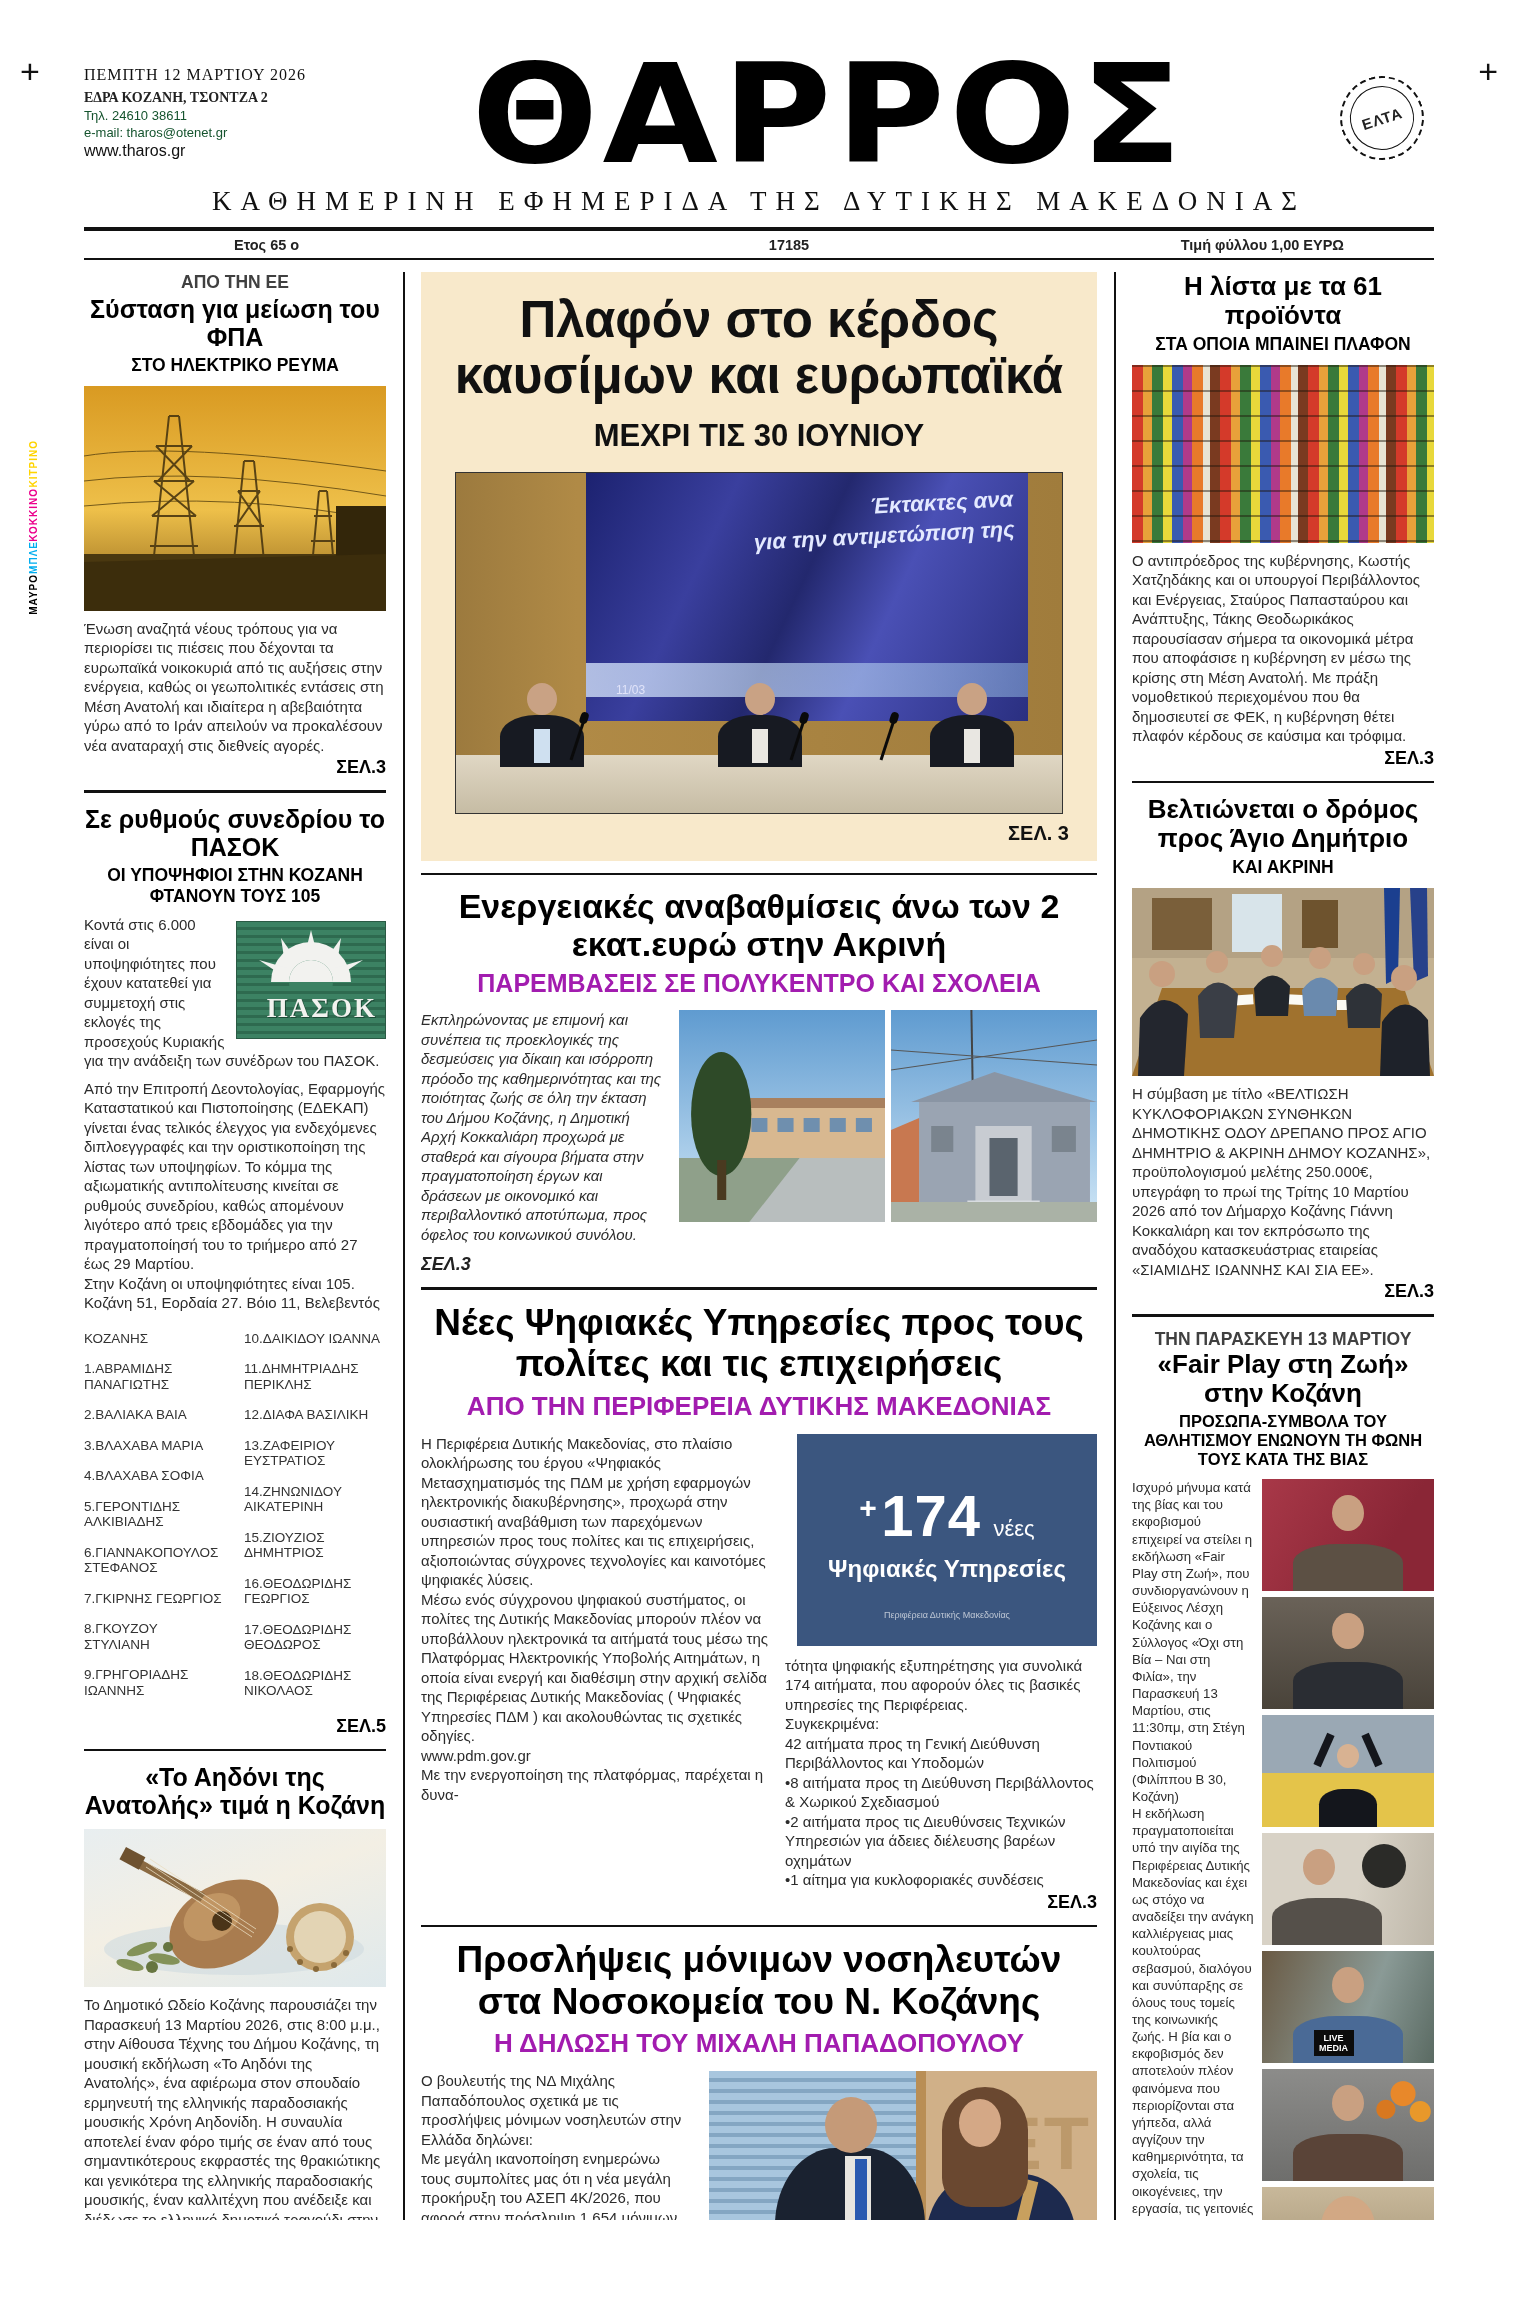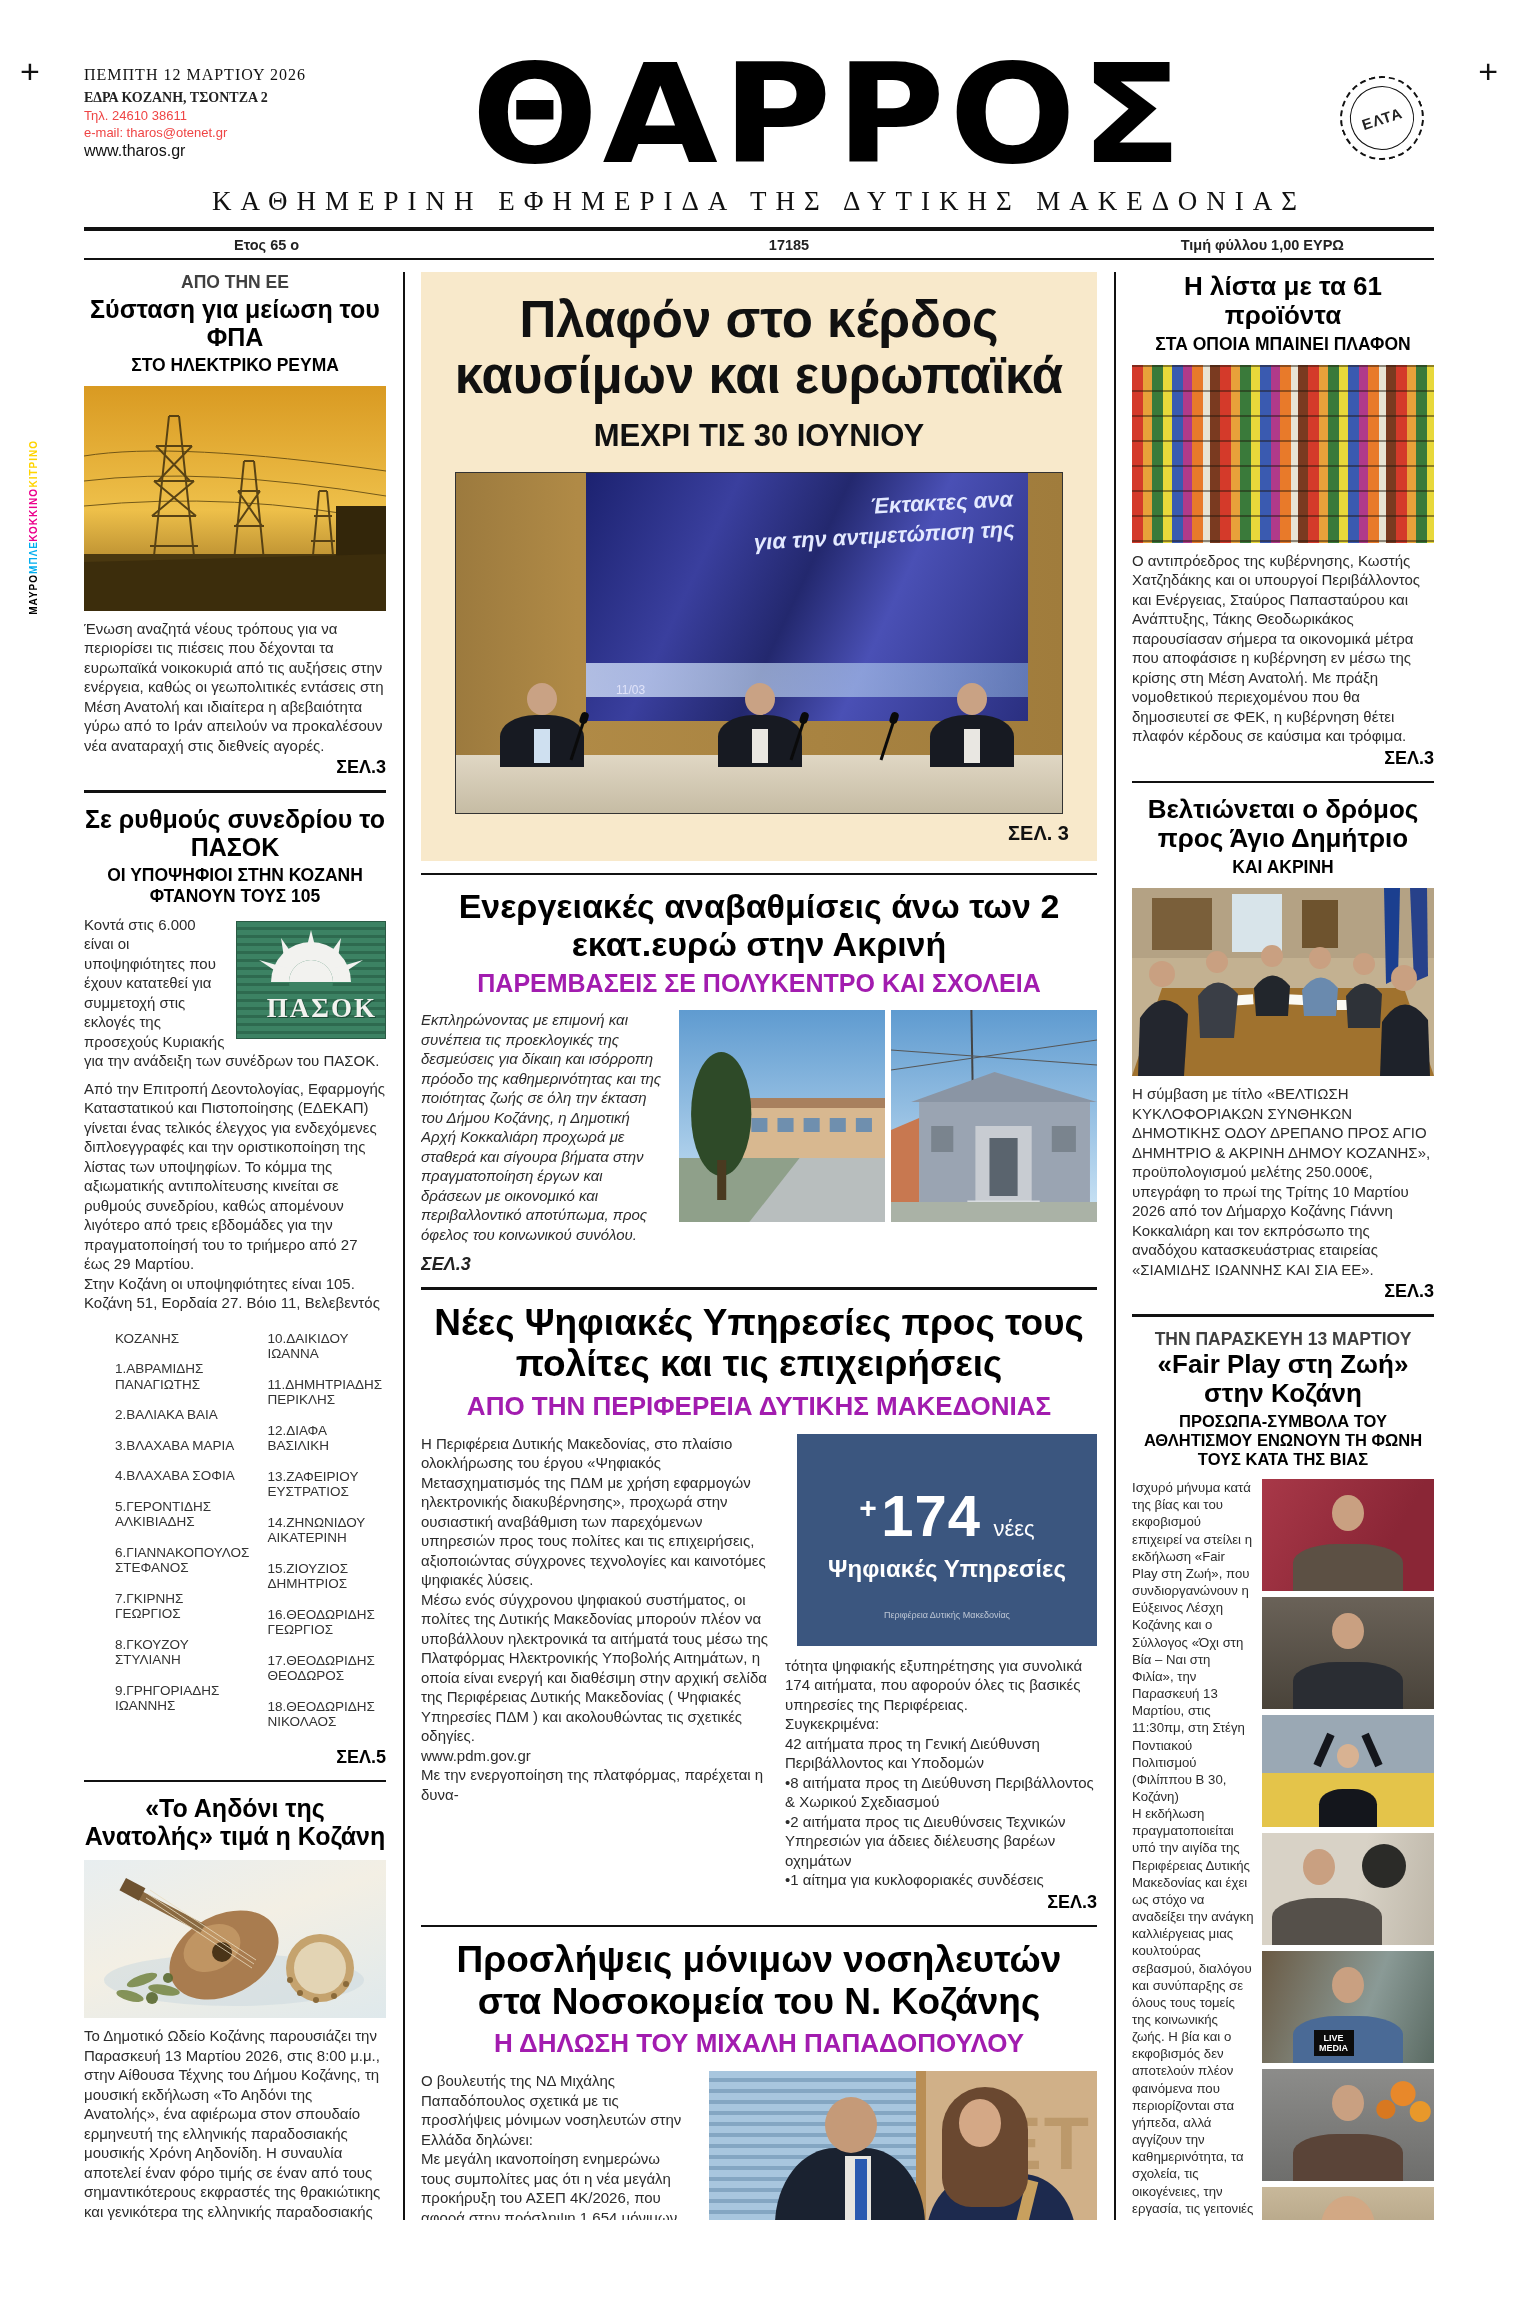--- a/index.html
+++ b/index.html
@@ -13,21 +13,21 @@
   .cmyk-strip { position:absolute; left:28px; top:440px; display:flex; flex-direction:column; align-items:center; }
   .cmyk-strip span { writing-mode:vertical-rl; transform:rotate(180deg); font-size:10px; font-weight:bold; letter-spacing:1px; }
   .c-yellow { color:#ffd400; } .c-magenta { color:#ec008c; } .c-cyan { color:#00aeef; } .c-black { color:#000; }
 
   
   .header { padding:58px 82px 0 84px; }
   .header-top { display:flex; align-items:flex-start; }
   .pub-info { width:260px; padding-top:8px; }
   .pub-date { font-family:"Liberation Serif", serif; font-size:16px; letter-spacing:1px; color:#111; margin-bottom:6px; }
   .pub-addr { font-family:"Liberation Serif", serif; font-weight:bold; font-size:14px; margin-bottom:2px; }
-  .pub-line { font-size:13px; margin-bottom:2px; color:#ef4444; }
+  .pub-line { font-size:13px; margin-bottom:2px; color:#14532d; }
   .pub-site { font-size:16px; color:#111; margin-top:2px; }
   .masthead { flex:1; text-align:center; font-size:138px; line-height:0.82; font-weight:900; letter-spacing:4px; transform:scaleX(1.08); transform-origin:center; color:#000; font-family:"DejaVu Sans", sans-serif; }
   .stamp-wrap { width:120px; height:120px; position:relative; }
   .stamp { position:absolute; right:10px; top:18px; width:84px; height:84px; border:2.5px dashed #111; border-radius:50%; transform:rotate(-18deg); display:flex; align-items:center; justify-content:center; }
   .stamp-inner { width:64px; height:64px; border:1.5px solid #111; border-radius:50%; display:flex; align-items:center; justify-content:center; font-size:15px; font-weight:bold; letter-spacing:1px; }
   .tagline { text-align:center; font-family:"Liberation Serif", serif; font-size:27px; letter-spacing:9px; color:#111; margin-top:8px; }
   .rule-thick { height:4px; background:#111; margin-top:10px; }
   .folio { display:flex; align-items:center; padding:6px 90px 5px 150px; }
   .folio .year { font-weight:bold; font-size:14.5px; width:300px; }
   .folio .issue { flex:1; text-align:center; font-weight:bold; font-size:14.5px; }
@@ -49,21 +49,21 @@
 
   .photo { position:relative; overflow:hidden; margin-top:10px; }
 
   
   .vat-photo { height:225px; }
   
   .pasok-logo { float:right; width:150px; height:118px; margin:6px 0 6px 8px; position:relative; overflow:hidden;
     background:repeating-linear-gradient(180deg,#3c8263 0 5px,#2e6a4f 5px 8px); border:1px solid #2a5a44; }
   .pasok-logo svg { position:absolute; left:14px; top:8px; }
   .pasok-word { position:absolute; right:8px; bottom:14px; color:#f2f2ef; font-weight:bold; font-size:27px; letter-spacing:2px; font-family:"Liberation Serif", serif; text-shadow:1px 1px 0 #1c4a36; }
-  .cand-cols { display:flex; gap:18px; margin-top:18px;margin-left:31px; }
+  .cand-cols { display:flex; gap:18px; margin-top:18px; }
   .cand-col { width:142px; font-size:13.5px; line-height:1.15; color:#333; }
   .cand-col div { margin-bottom:15px; }
 
   
   .aidoni-photo { height:158px; background:linear-gradient(160deg,#e8eef0 0%,#f3efe4 45%,#dfe9ec 100%); }
 
   
   .main-box { background:#f8e9cb; padding:20px 24px 10px; }
   .main-title { text-align:center; font-weight:bold; font-size:51px; line-height:1.1; color:#111; }
   .main-sub { text-align:center; font-weight:bold; font-size:31px; margin-top:14px; color:#111; }

